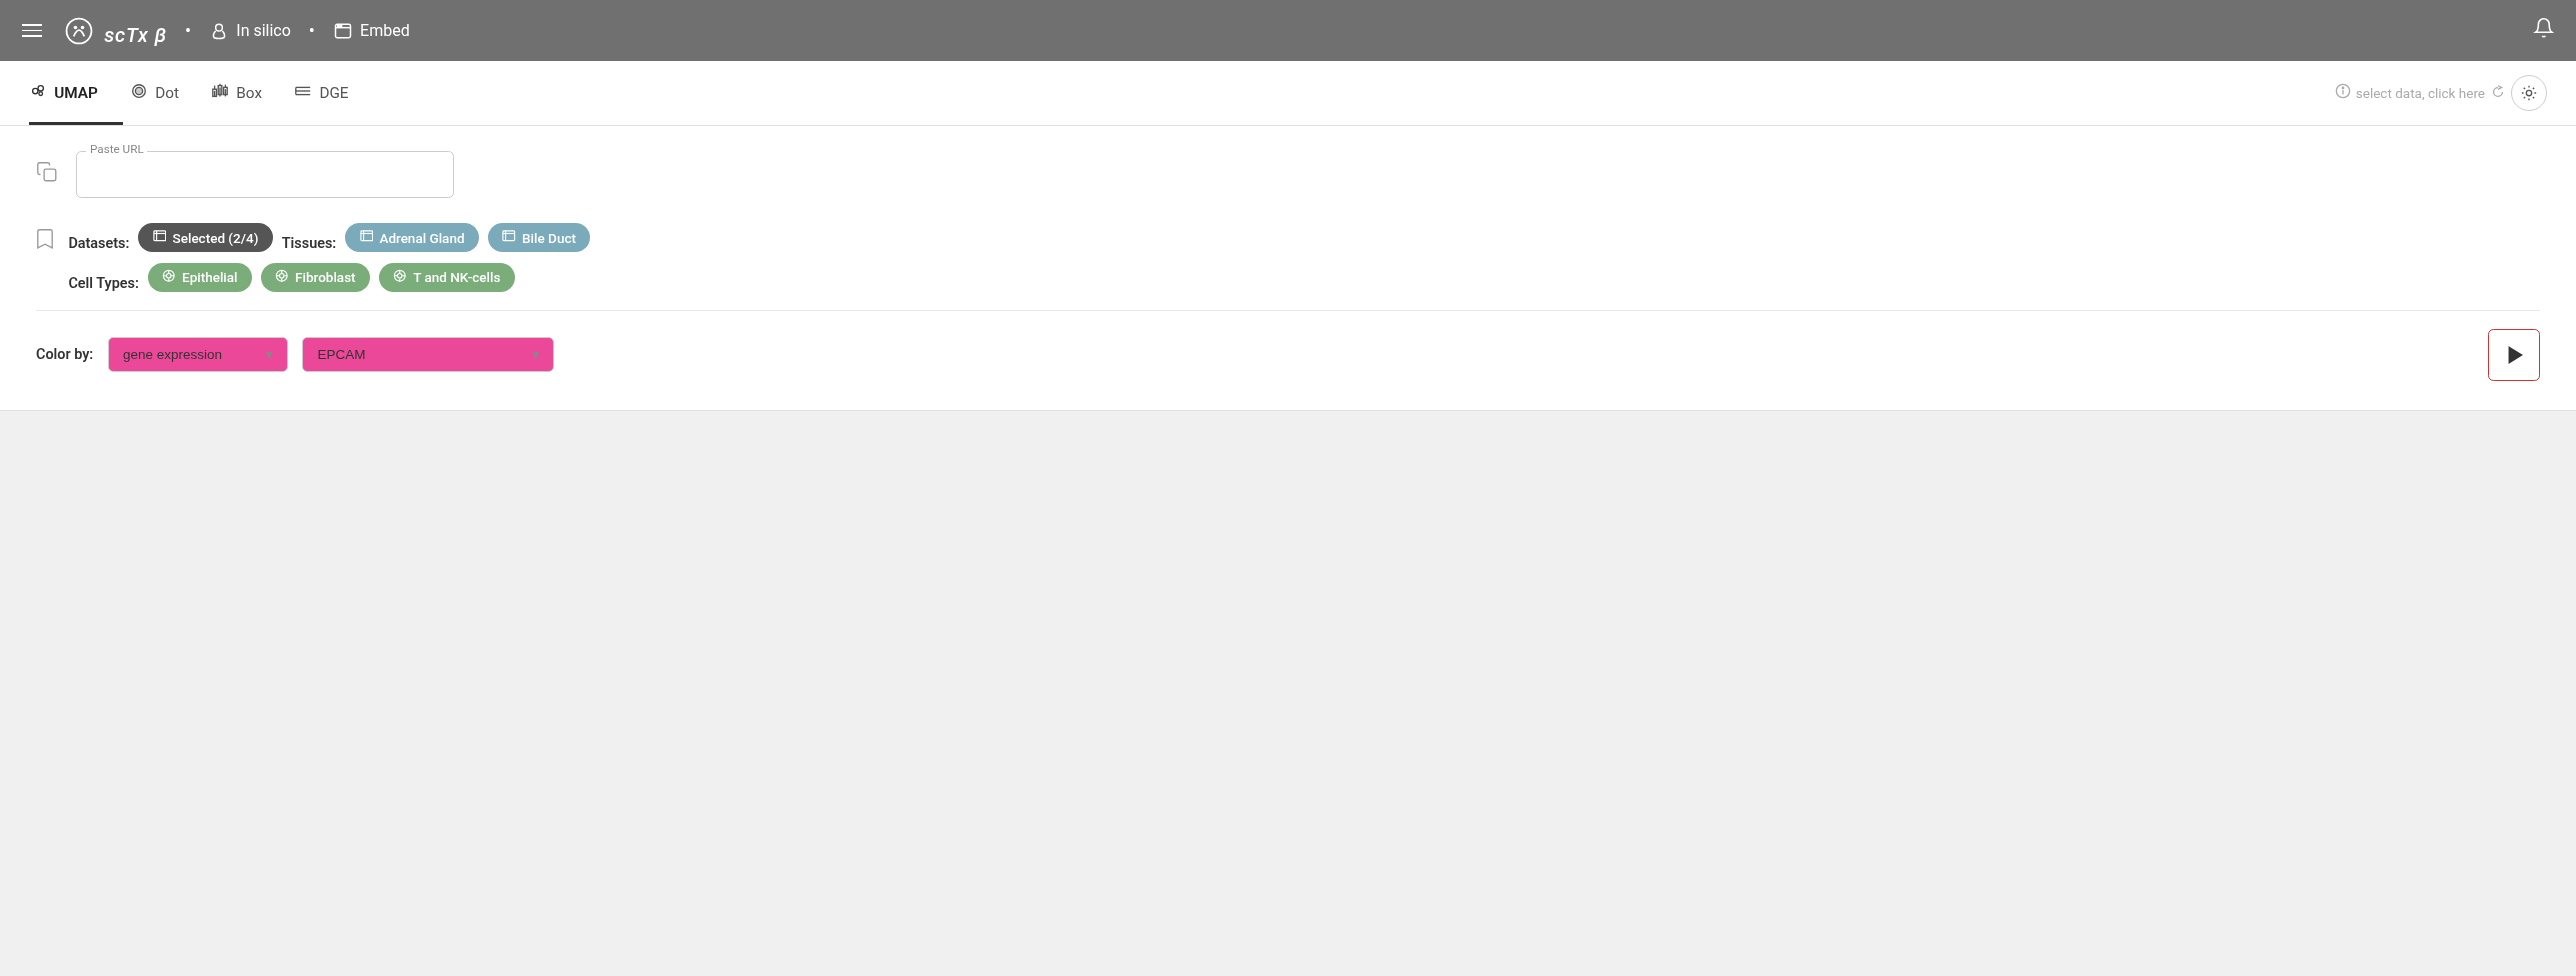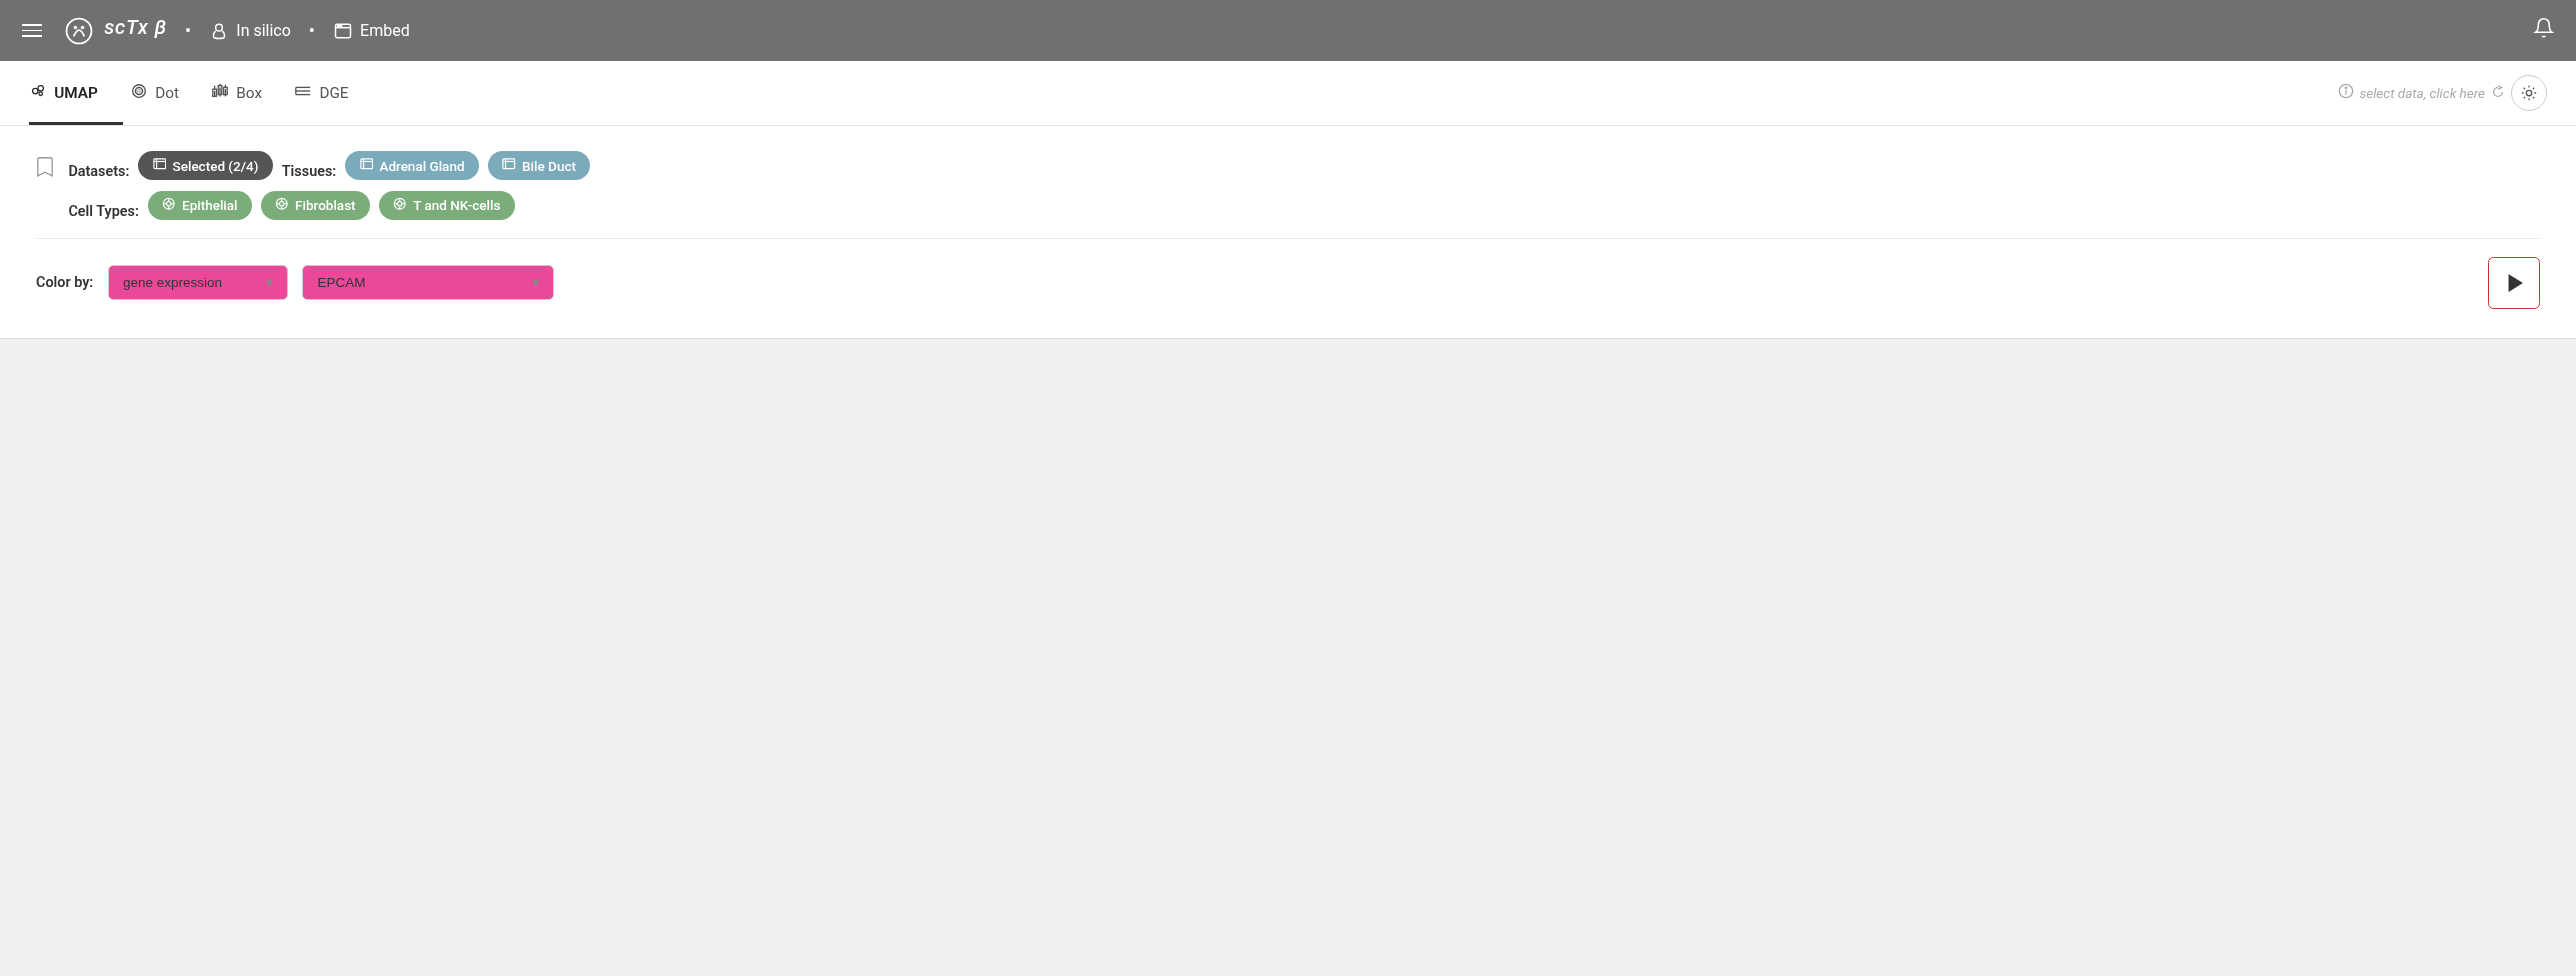--- a/index.html
+++ b/index.html
@@ -27,21 +27,21 @@
       gap: 3.6px;
     }
     .topnav-menu-icon span {
       display: block;
       width: 20px;
       height: 1.8px;
       background: white;
     }
     .topnav-logo {
       display: flex;
-      align-items: flex-start;
+      align-items: flex-end;
       gap: 9px;
       margin-left: 7.2px;
     }
     .topnav-logo-icon {
       width: 32px;
       height: 32px;
     }
     .topnav-title {
       color: white;
       font-size: 20px;
@@ -112,21 +112,20 @@
     .tab-icon {
       font-size: 16px;
     }
     .tabs-right {
       margin-left: auto;
       display: flex;
       align-items: center;
       gap: 5px;
       color: #999;
       font-size: 13.5px;
-      font-style: italic;
     }
     .tabs-right .info-icon {
       font-size: 14.4px;
     }
     .tabs-right .hint-text {
       color: #aaa;
       font-size: 13.5px;
     }
     .tabs-right .refresh-icon {
       font-size: 13.5px;
@@ -433,20 +432,32 @@
       <svg width="18" height="18" viewBox="0 0 20 20" fill="none" stroke="#555" stroke-width="1.5">
         <circle cx="10" cy="10" r="3"></circle>
         <path d="M10 2v2M10 16v2M2 10h2M16 10h2M4.22 4.22l1.42 1.42M14.36 14.36l1.42 1.42M4.22 15.78l1.42-1.42M14.36 5.64l1.42-1.42"></path>
       </svg>
     </div>
   </div>
 </div>
 
 <div class="panel">
 
+  <div class="url-row">
+    <span class="copy-icon">
+      <svg width="21.6" height="21.6" viewBox="0 0 24 24" fill="none" stroke="#999" stroke-width="1.5">
+        <rect x="9" y="9" width="13" height="13" rx="2"></rect>
+        <path d="M5 15H4a2 2 0 0 1-2-2V4a2 2 0 0 1 2-2h9a2 2 0 0 1 2 2v1"></path>
+      </svg>
+    </span>
+    <div class="url-field-container">
+      <label class="url-field-label">Paste URL</label>
+      <input class="url-field" type="text" style="">
+    </div>
+  </div>
 
   <div class="datasets-row">
     <span class="bookmark-icon">
       <svg width="18" height="21.6" viewBox="0 0 20 24" fill="none" stroke="#999" stroke-width="1.5">
         <path d="M4 2h12a2 2 0 0 1 2 2v18l-8-4-8 4V4a2 2 0 0 1 2-2z"></path>
       </svg>
     </span>
     <div class="datasets-content">
 
       <div class="datasets-line">

